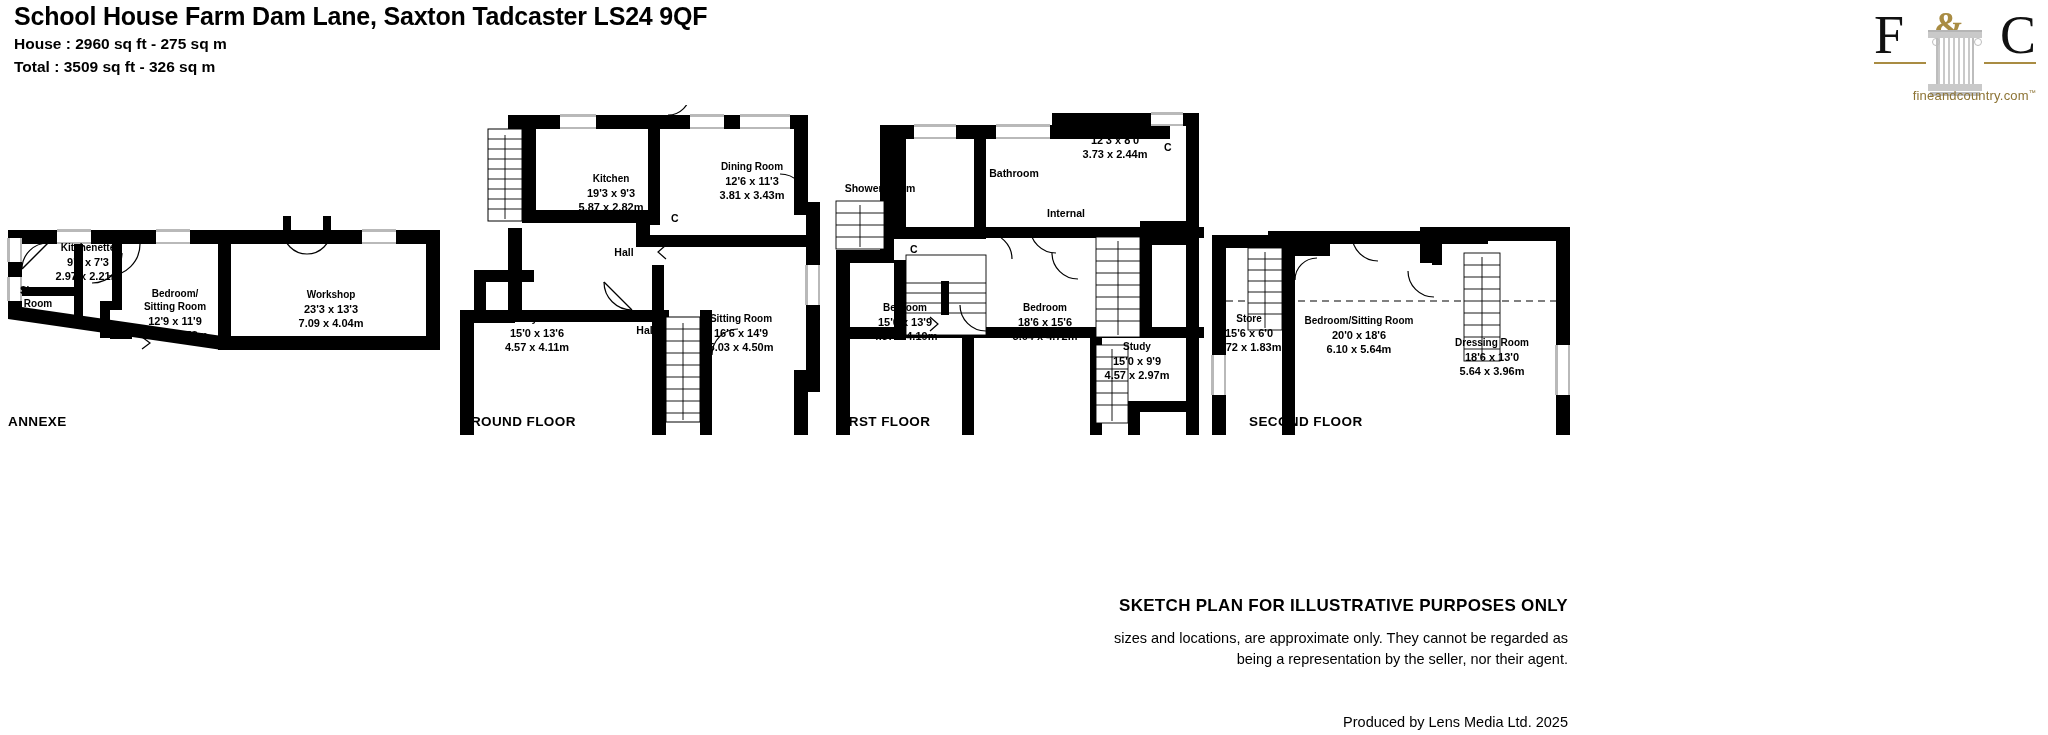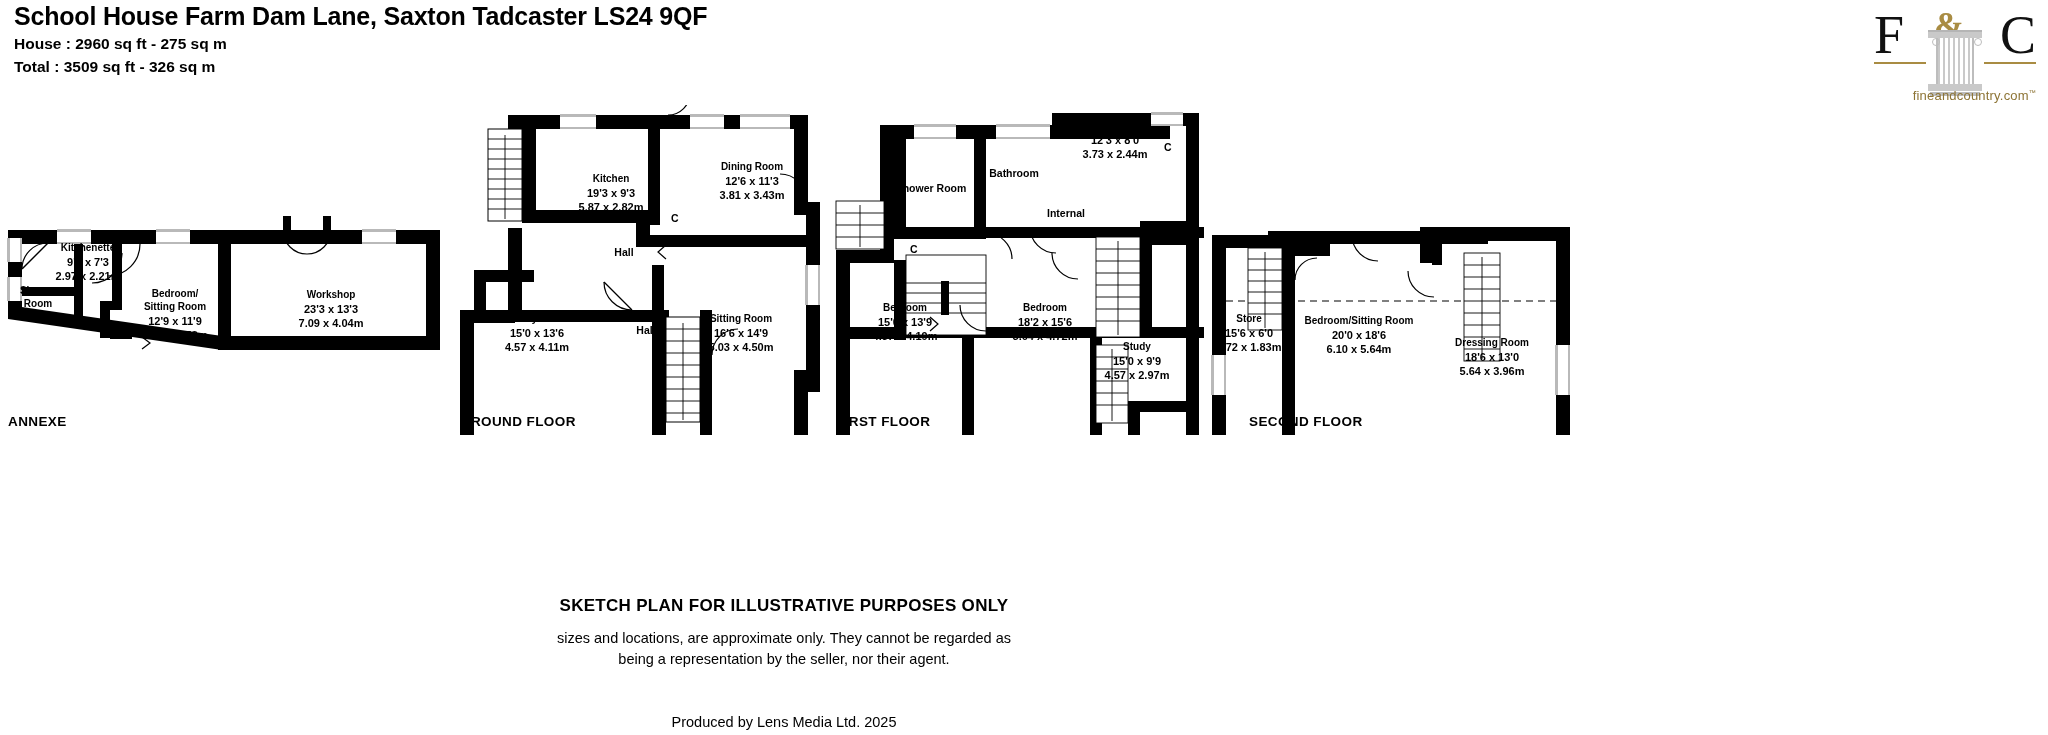--- a/index.html
+++ b/index.html
@@ -38,21 +38,21 @@
   #plan{position:absolute;left:0;top:105px;width:2048px;height:330px;}
   .flabel{position:absolute;font-size:13.5px;font-weight:bold;letter-spacing:.4px;}
 
   
   .rt{position:absolute;text-align:center;font-size:11px;line-height:1.28;font-weight:bold;white-space:nowrap;transform:translateX(-50%);}
   .rt .nm{font-size:10px;}
   .tiny{position:absolute;font-size:10.5px;font-weight:bold;transform:translateX(-50%);}
   .cmark{position:absolute;font-size:10.5px;font-weight:bold;}
 
   
-  .foot{position:absolute;left:0;right:0;text-align:center;}
+  .foot{position:absolute;left:0;right:0;text-align:right;}
   .f1{top:596px;font-size:17px;font-weight:bold;letter-spacing:.3px;}
   .f2{top:628px;font-size:14.5px;line-height:1.45;}
   .f3{top:714px;font-size:14.5px;}
   .f2 .ln{display:block;}
 </style>
 </head>
 <body>
 
 <div class="hdr">
   <div class="addr">School House Farm Dam Lane, Saxton Tadcaster LS24 9QF</div>
@@ -416,36 +416,36 @@
   <div>4.57 x 4.11m</div>
 </div>
 <div class="tiny" style="left:646px;top:324px;">Hall</div>
 <div class="rt" style="left:741px;top:313px;">
   <div class="nm">Sitting Room</div>
   <div>16'6 x 14'9</div>
   <div>5.03 x 4.50m</div>
 </div>
 <div class="cmark" style="left:671px;top:212px;">C</div>
 
-<div class="tiny" style="left:931px;top:182px;text-align:right;">Shower Room</div>
+<div class="tiny" style="left:880px;top:182px;text-align:right;">Shower Room</div>
 <div class="tiny" style="left:1014px;top:167px;">Bathroom</div>
 <div class="rt" style="left:1115px;top:120px;">
   <div class="nm">Bedroom</div>
   <div>12'3 x 8'0</div>
   <div>3.73 x 2.44m</div>
 </div>
 <div class="tiny" style="left:1066px;top:207px;">Internal</div>
 <div class="rt" style="left:905px;top:302px;">
   <div class="nm">Bedroom</div>
   <div>15'0 x 13'9</div>
   <div>4.57 x 4.19m</div>
 </div>
 <div class="rt" style="left:1045px;top:302px;">
   <div class="nm">Bedroom</div>
-  <div>18'2 x 15'6</div>
+  <div>18'6 x 15'6</div>
   <div>5.64 x 4.72m</div>
 </div>
 <div class="rt" style="left:1137px;top:341px;">
   <div class="nm">Study</div>
   <div>15'0 x 9'9</div>
   <div>4.57 x 2.97m</div>
 </div>
 <div class="cmark" style="left:910px;top:243px;">C</div>
 <div class="cmark" style="left:1164px;top:141px;">C</div>
 

